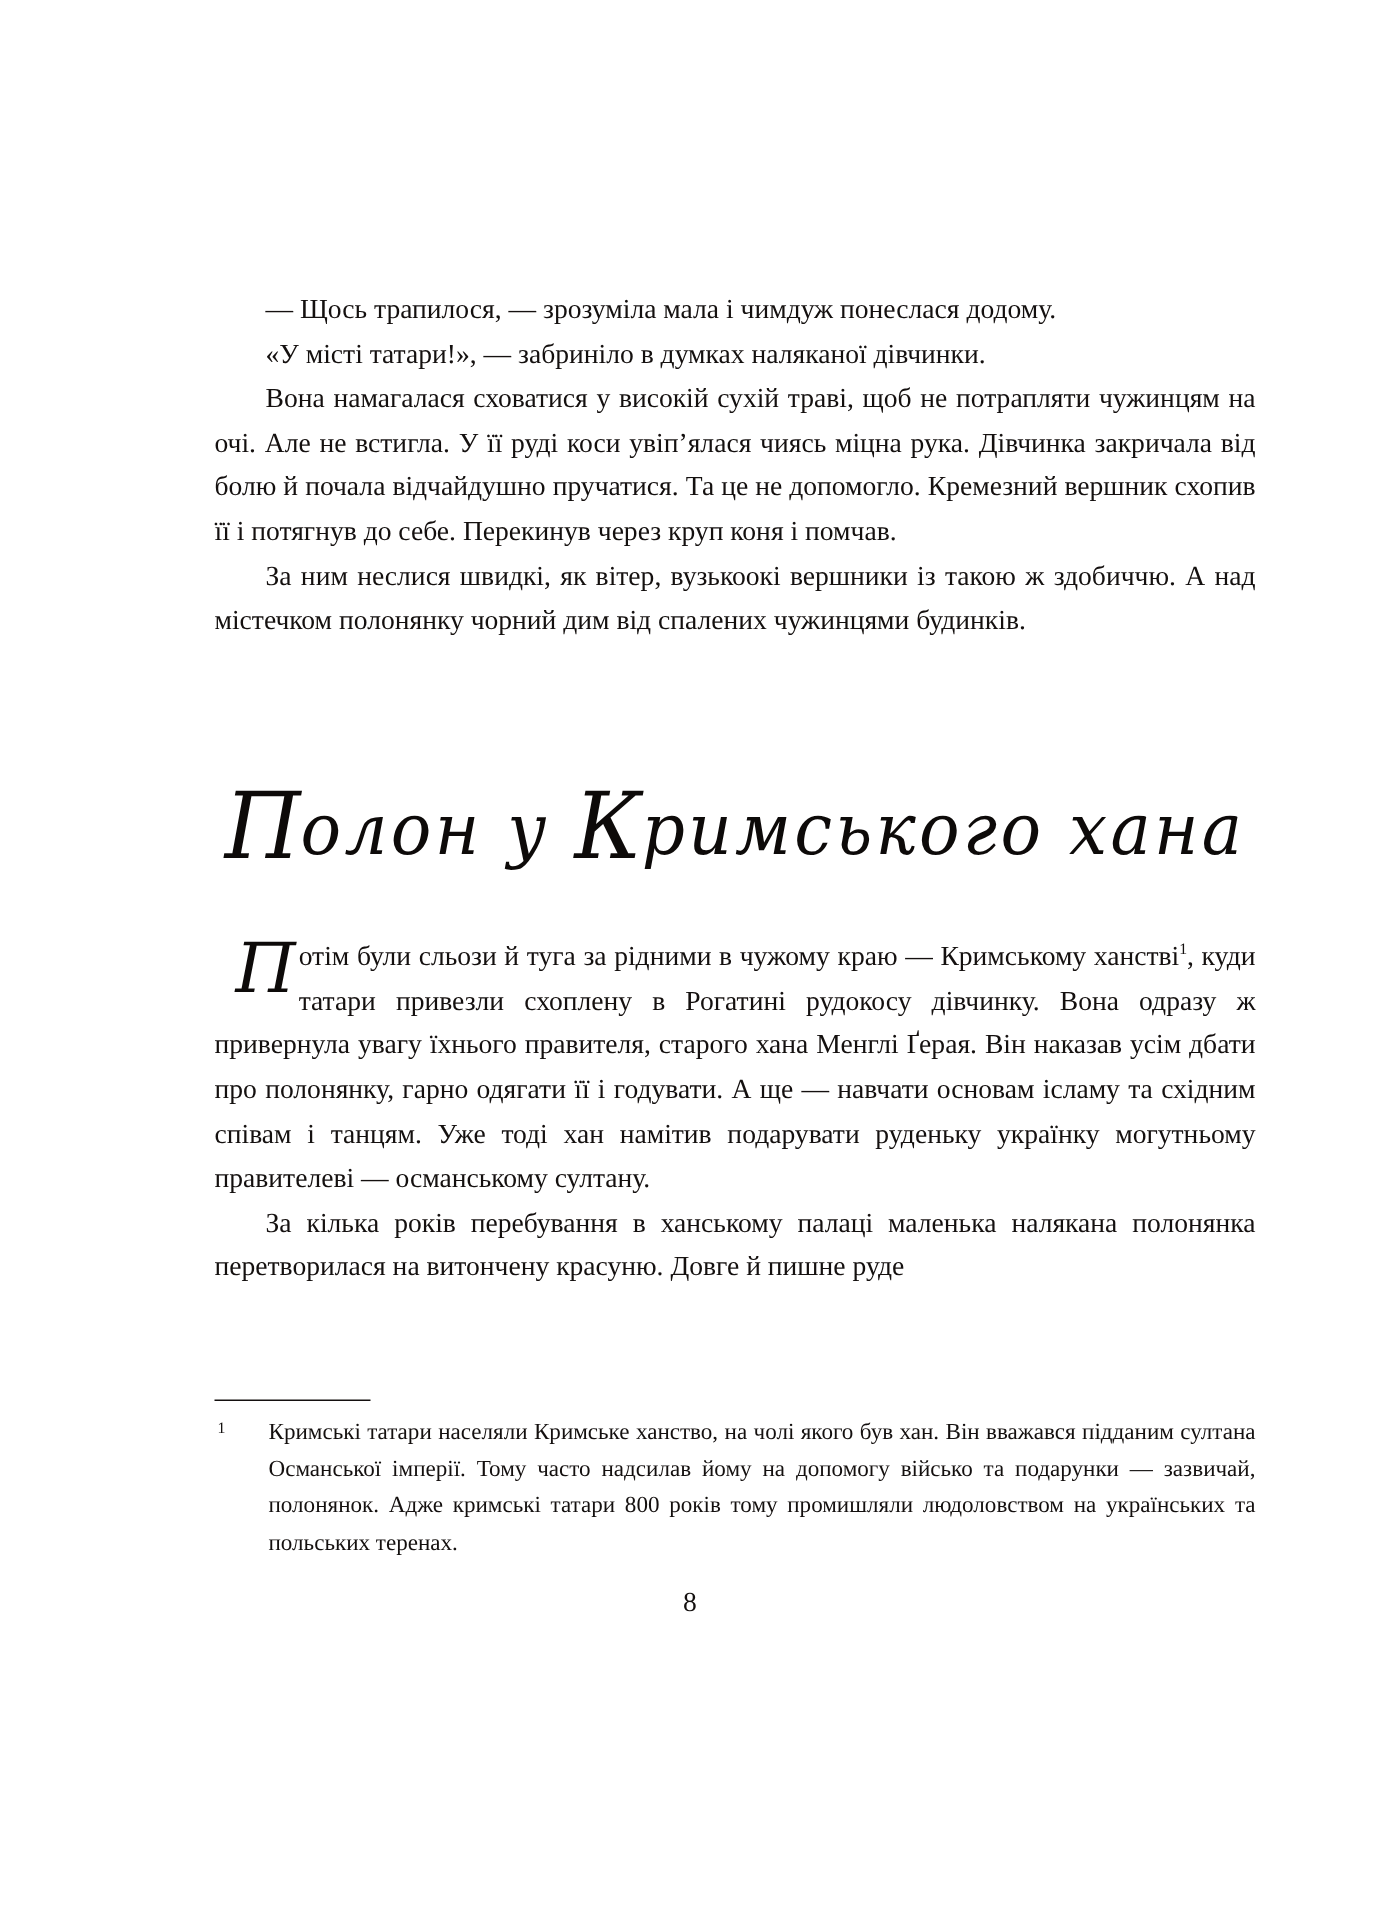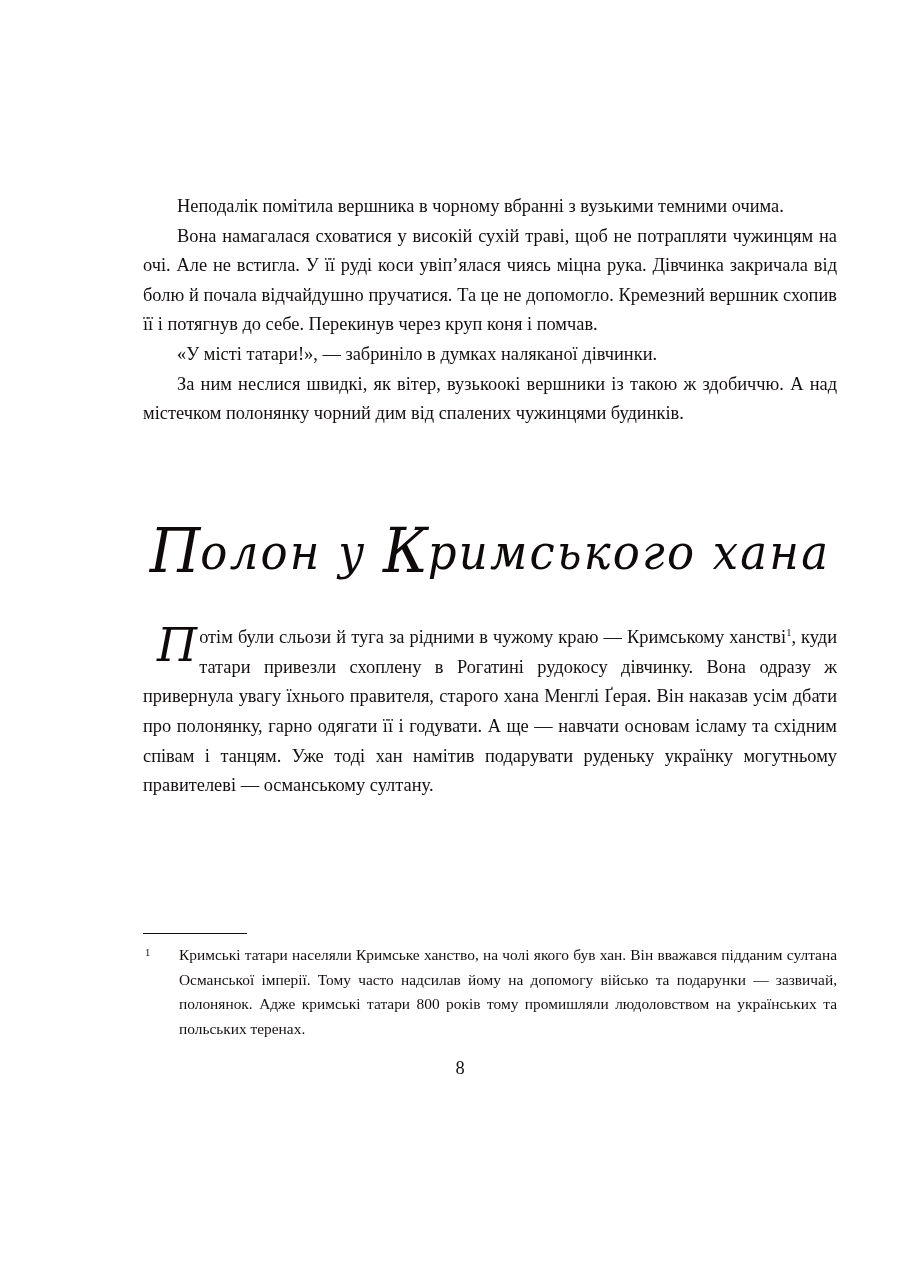--- a/index.html
+++ b/index.html
@@ -126,33 +126,34 @@
     color: #14100f;
   }
 </style>
 </head>
 <body>
 
 <div class="page">
 
   <div class="content">
 
-    <p class="body">Неподалік помітила вершника в чорному вбранні з вузькими темними очима.</p>
+    <p class="body">— Щось трапилося, — зрозуміла мала і чимдуж понеслася додому.</p>
+    <p class="body">«У місті татари!», — забриніло в думках наляканої дівчинки.</p>
     <p class="body">Вона намагалася сховатися у високій сухій траві, щоб не потрапляти чужинцям на очі. Але не встигла. У її руді коси увіп’ялася чиясь міцна рука. Дівчинка закричала від болю й почала відчайдушно пручатися. Та це не допомогло. Кремезний вершник схопив її і потягнув до себе. Перекинув через круп коня і помчав.</p>
-    <p class="body">«У місті татари!», — забриніло в думках наляканої дівчинки.</p>
     <p class="body">За ним неслися швидкі, як вітер, вузькоокі вершники із такою ж здобиччю. А над містечком полонянку чорний дим від спалених чужинцями будинків.</p>
 
     <div class="head-spacer-top"></div>
 
     <h1 class="chapter-head"><span class="cap">П</span><span>олон у </span><span class="cap">К</span><span>римського хана</span></h1>
 
     <div class="head-spacer-bottom"></div>
 
     <p class="body no-indent"><span class="dropcap">П</span><span>отім були сльози й туга за рідними в чужому краю — Кримському ханстві</span><sup class="fn-ref">1</sup><span>, куди татари привезли схоплену в Рогатині рудокосу дівчинку. Вона одразу ж привернула увагу їхнього правителя, старого хана Менглі Ґерая. Він наказав усім дбати про полонянку, гарно одягати її і годувати. А ще — навчати основам ісламу та східним співам і танцям. Уже тоді хан намітив подарувати руденьку українку могутньому правителеві — османському султану.</span></p>
 
+    <p class="body">За кілька років перебування в ханському палаці маленька налякана полонянка перетворилася на витончену красуню. Довге й пишне руде</p>
 
   </div>
 
   <div class="footnote-block">
     <div class="footnote-rule"></div>
     <div class="footnote-body">
       <span class="footnote-marker">1</span>
       <span>Кримські татари населяли Кримське ханство, на чолі якого був хан. Він вважався підданим султана Османської імперії. Тому часто надсилав йому на допомогу військо та подарунки — зазвичай, полонянок. Адже кримські татари 800 років тому промишляли людоловством на українських та польських теренах.</span>
     </div>
   </div>

